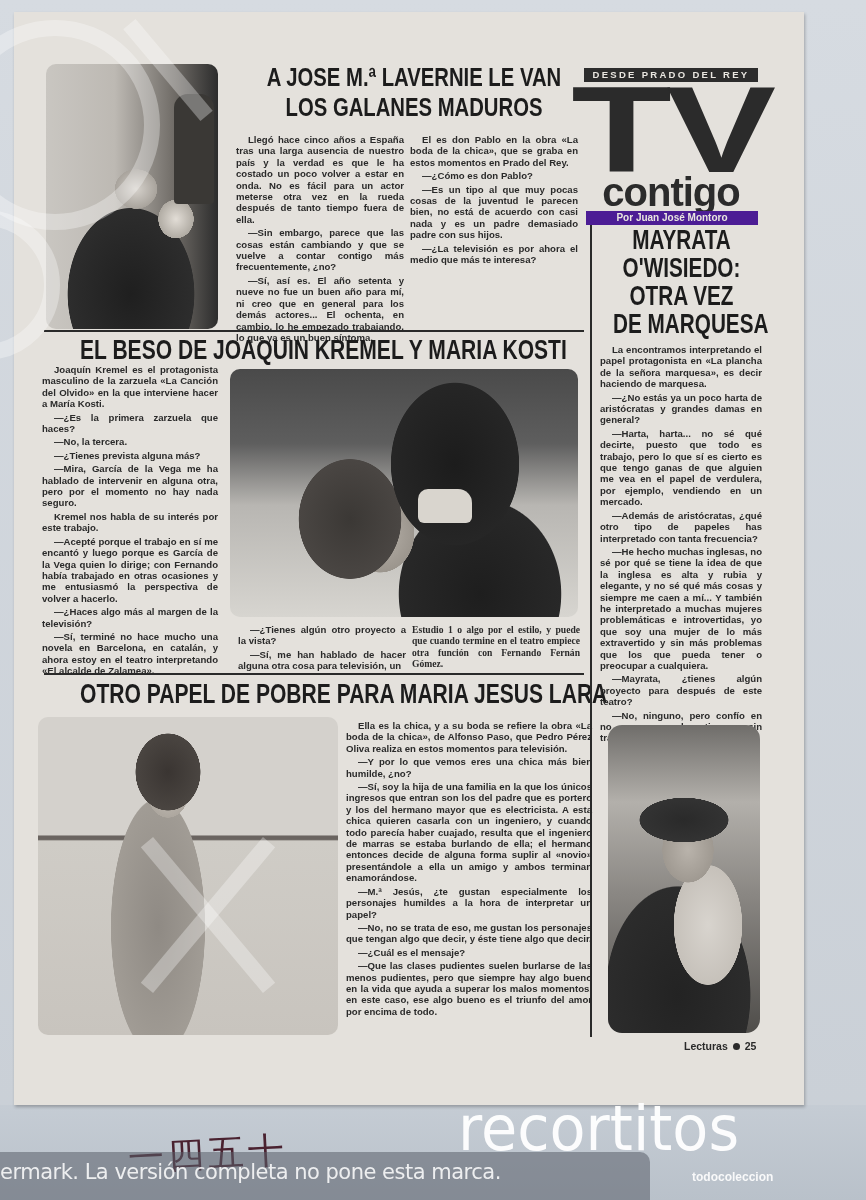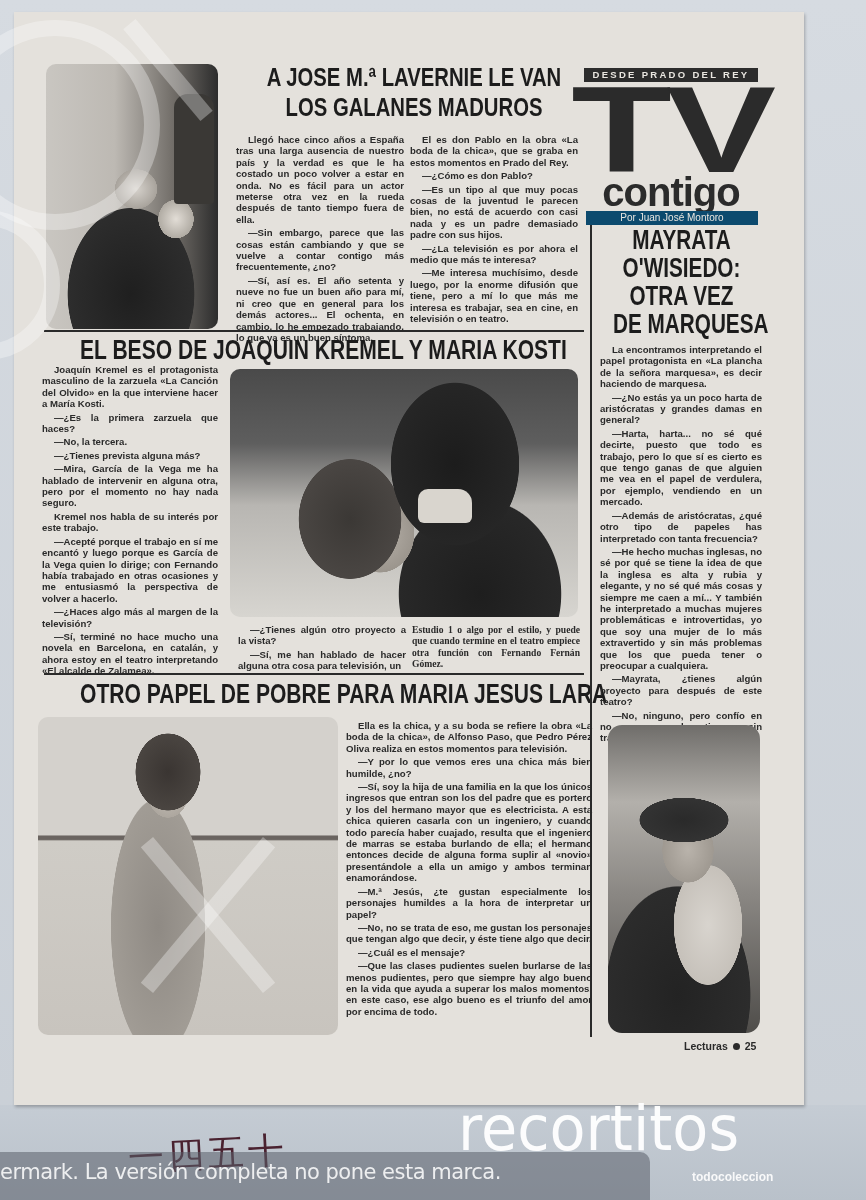--- a/index.html
+++ b/index.html
@@ -64,22 +64,22 @@
     transform: scaleX(1.35); transform-origin: center top;
   }
   .masthead-noticias {
     position: absolute; left: 582px; top: 173px; width: 178px; height: 36px;
     font-size: 40px; font-weight: 700; line-height: 36px; color: #2b2b2b;
     text-align: center; letter-spacing: -1px;
     transform: scaleX(1.0);
   }
   .masthead-by {
     position: absolute; left: 586px; top: 211px; width: 172px; height: 14px;
-    background: #0c4a6e; color: #e9e6e0;
-    font-size: 10px; font-weight: 400; text-align: center; line-height: 14px;
+    background: #4c1d95; color: #e9e6e0;
+    font-size: 10px; font-weight: 700; text-align: center; line-height: 14px;
     white-space: nowrap;
   }
   .footer-folio {
     position: absolute; left: 690px; top: 1040px;
     font-size: 10.5px; font-weight: 700; color: #2a2a2a; white-space: nowrap;
   }
   .footer-folio .dot {
     display: inline-block; width: 7px; height: 7px; border-radius: 50%;
     background: #2a2a2a; margin: 0 5px; vertical-align: 0px;
   }
@@ -141,21 +141,20 @@
     <p>Llegó hace cinco años a España tras una larga ausencia de nuestro país y la verdad es que le ha costado un poco volver a estar en onda. No es fácil para un actor meterse otra vez en la rueda después de tanto tiempo fuera de ella.</p>
     <p>—Sin embargo, parece que las cosas están cambiando y que se vuelve a contar contigo más frecuentemente, ¿no?</p>
     <p>—Sí, así es. El año setenta y nueve no fue un buen año para mí, ni creo que en general para los demás actores... El ochenta, en cambio, lo he empezado trabajando, lo que ya es un buen síntoma.</p>
   </div>
 
   <div class="abs body-text" style="left:396px; top:122px; width:168px;">
     <p>El es don Pablo en la obra «La boda de la chica», que se graba en estos momentos en Prado del Rey.</p>
     <p>—¿Cómo es don Pablo?</p>
     <p>—Es un tipo al que muy pocas cosas de la juventud le parecen bien, no está de acuerdo con casi nada y es un padre demasiado padre con sus hijos.</p>
     <p>—¿La televisión es por ahora el medio que más te interesa?</p>
-    <p>—Me interesa muchísimo, desde luego, por la enorme difusión que tiene, pero a mí lo que más me interesa es trabajar, sea en cine, en televisión o en teatro.</p>
   </div>
 
   <div class="rule" style="left:30px; top:318px; width:540px; height:2px;"></div>
 
   <div class="abs headline" style="left:0px; top:322px; width:600px; font-size:27px; line-height:32px;">EL BESO DE JOAQUIN KREMEL Y MARIA KOSTI</div>
 
   <div class="abs body-text" style="left:28px; top:352px; width:176px;">
     <p>Joaquín Kremel es el protagonista masculino de la zarzuela «La Canción del Olvido» en la que interviene hacer a María Kosti.</p>
     <p>—¿Es la primera zarzuela que haces?</p>
     <p>—No, la tercera.</p>

